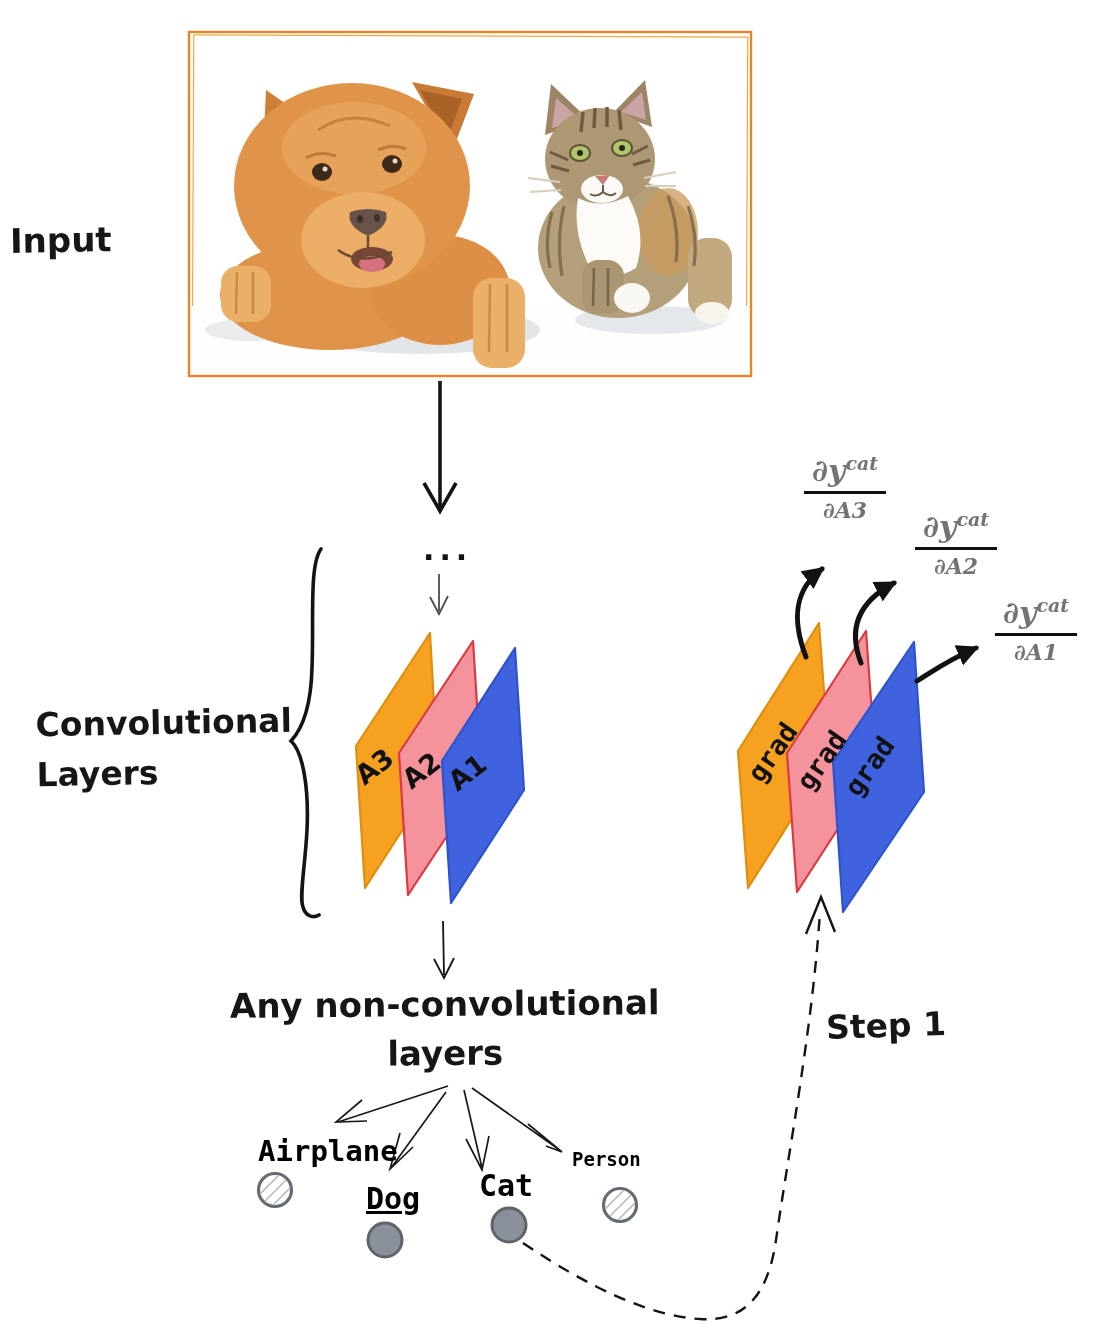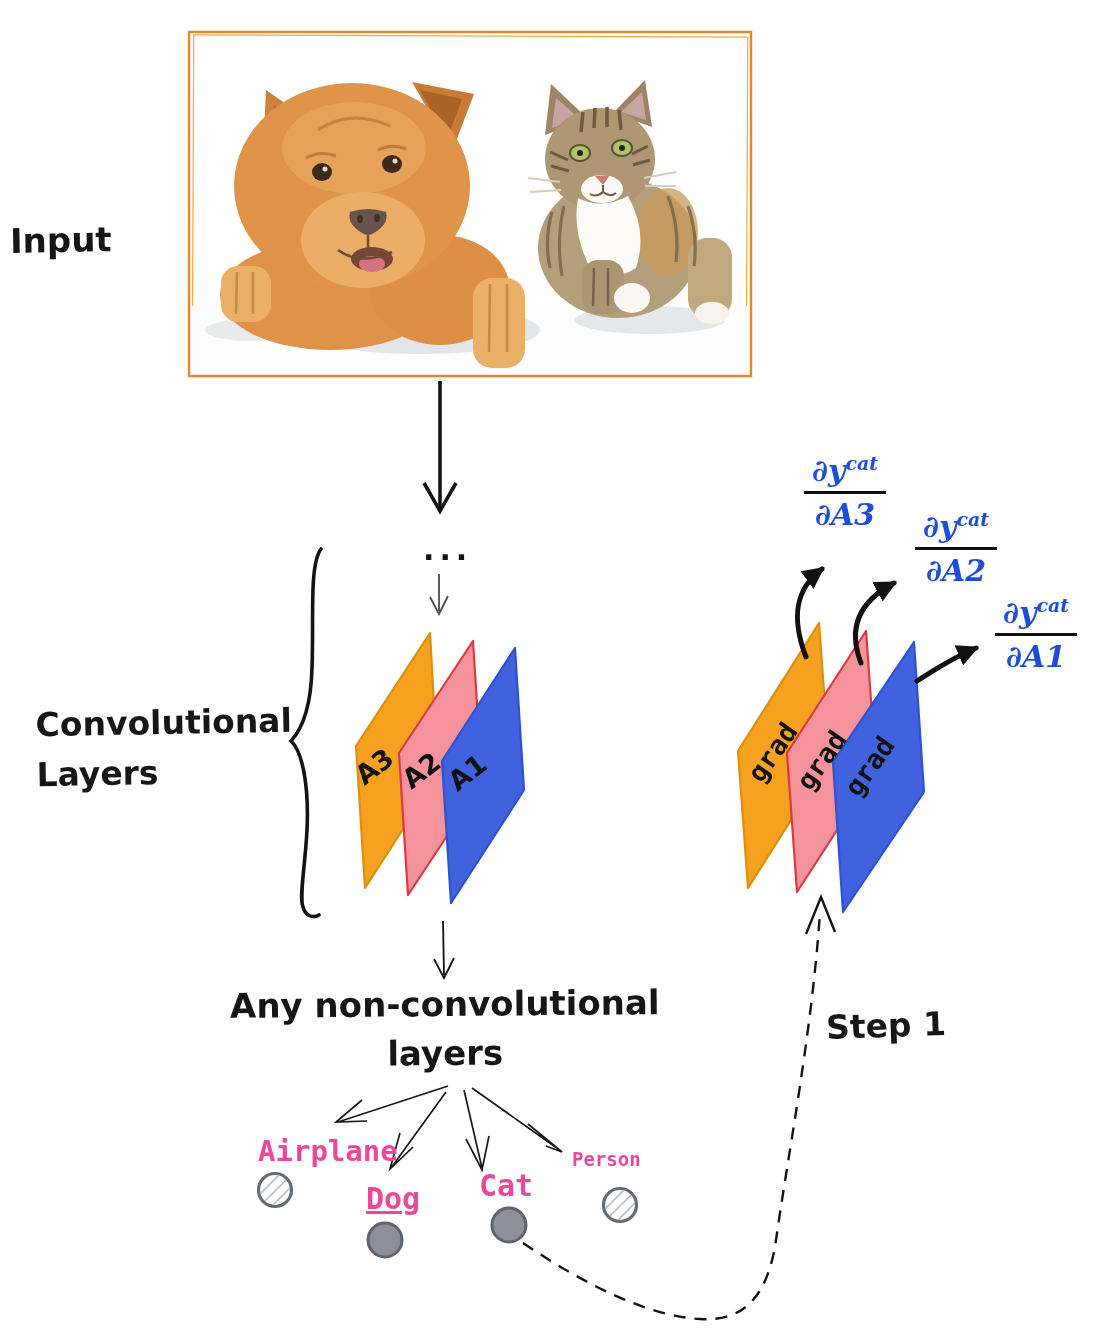--- a/index.html
+++ b/index.html
@@ -1,34 +1,34 @@
 <!DOCTYPE html>
 <html><head>
 <meta charset="utf-8">
 <style>
   html,body{margin:0;padding:0;background:#ffffff;}
   #canvas{position:relative;width:1114px;height:1340px;background:#ffffff;overflow:hidden;
           font-family:"DejaVu Sans", sans-serif;color:#111;}
   #diagram-svg{position:absolute;left:0;top:0;z-index:1;}
   .txt{position:absolute;z-index:2;white-space:nowrap;}
   .hand{font-family:"DejaVu Sans", sans-serif;font-weight:600;color:#161616;}
-  .mono{font-family:"DejaVu Sans Mono", monospace;font-weight:bold;color:#ec4899;}
+  .mono{font-family:"DejaVu Sans Mono", monospace;font-weight:bold;color:#000000;}
   .input-label{left:10px;top:220px;font-size:34px;transform:rotate(-1deg);}
   .conv-label{left:36px;top:698px;font-size:33px;line-height:1.5;transform:rotate(-1deg);}
   .nonconv-label{left:230px;top:980px;width:430px;text-align:center;font-size:34px;line-height:1.45;white-space:normal;transform:rotate(-0.5deg);}
   .step1-label{left:826px;top:1006px;font-size:33px;transform:rotate(-2deg);}
   .dots{left:423px;top:532px;font-size:30px;font-weight:bold;letter-spacing:5px;color:#111;}
   .cls-airplane{left:258px;top:1134px;font-size:29px;}
   .cls-dog{left:366px;top:1181px;font-size:30px;text-decoration:underline;}
   .cls-cat{left:479px;top:1168px;font-size:30px;}
   .cls-person{left:572px;top:1148px;font-size:19px;}
   .frac{position:absolute;z-index:2;text-align:center;font-family:"DejaVu Serif", serif;
-        font-style:italic;font-weight:600;color:#1d4ed8;}
+        font-style:italic;font-weight:600;color:#737373;}
   .frac .num{font-size:30px;padding:0 8px 3px 8px;border-bottom:3px solid #101010;}
-  .frac .den{font-size:30px;padding-top:3px;}
+  .frac .den{font-size:22px;padding-top:3px;}
   .frac sup{font-size:19px;font-style:italic;}
   .frac-a3{left:804px;top:452px;}
   .frac-a2{left:915px;top:508px;}
   .frac-a1{left:995px;top:594px;}
 </style>
 </head>
 <body>
 
 <div id="canvas">
 

